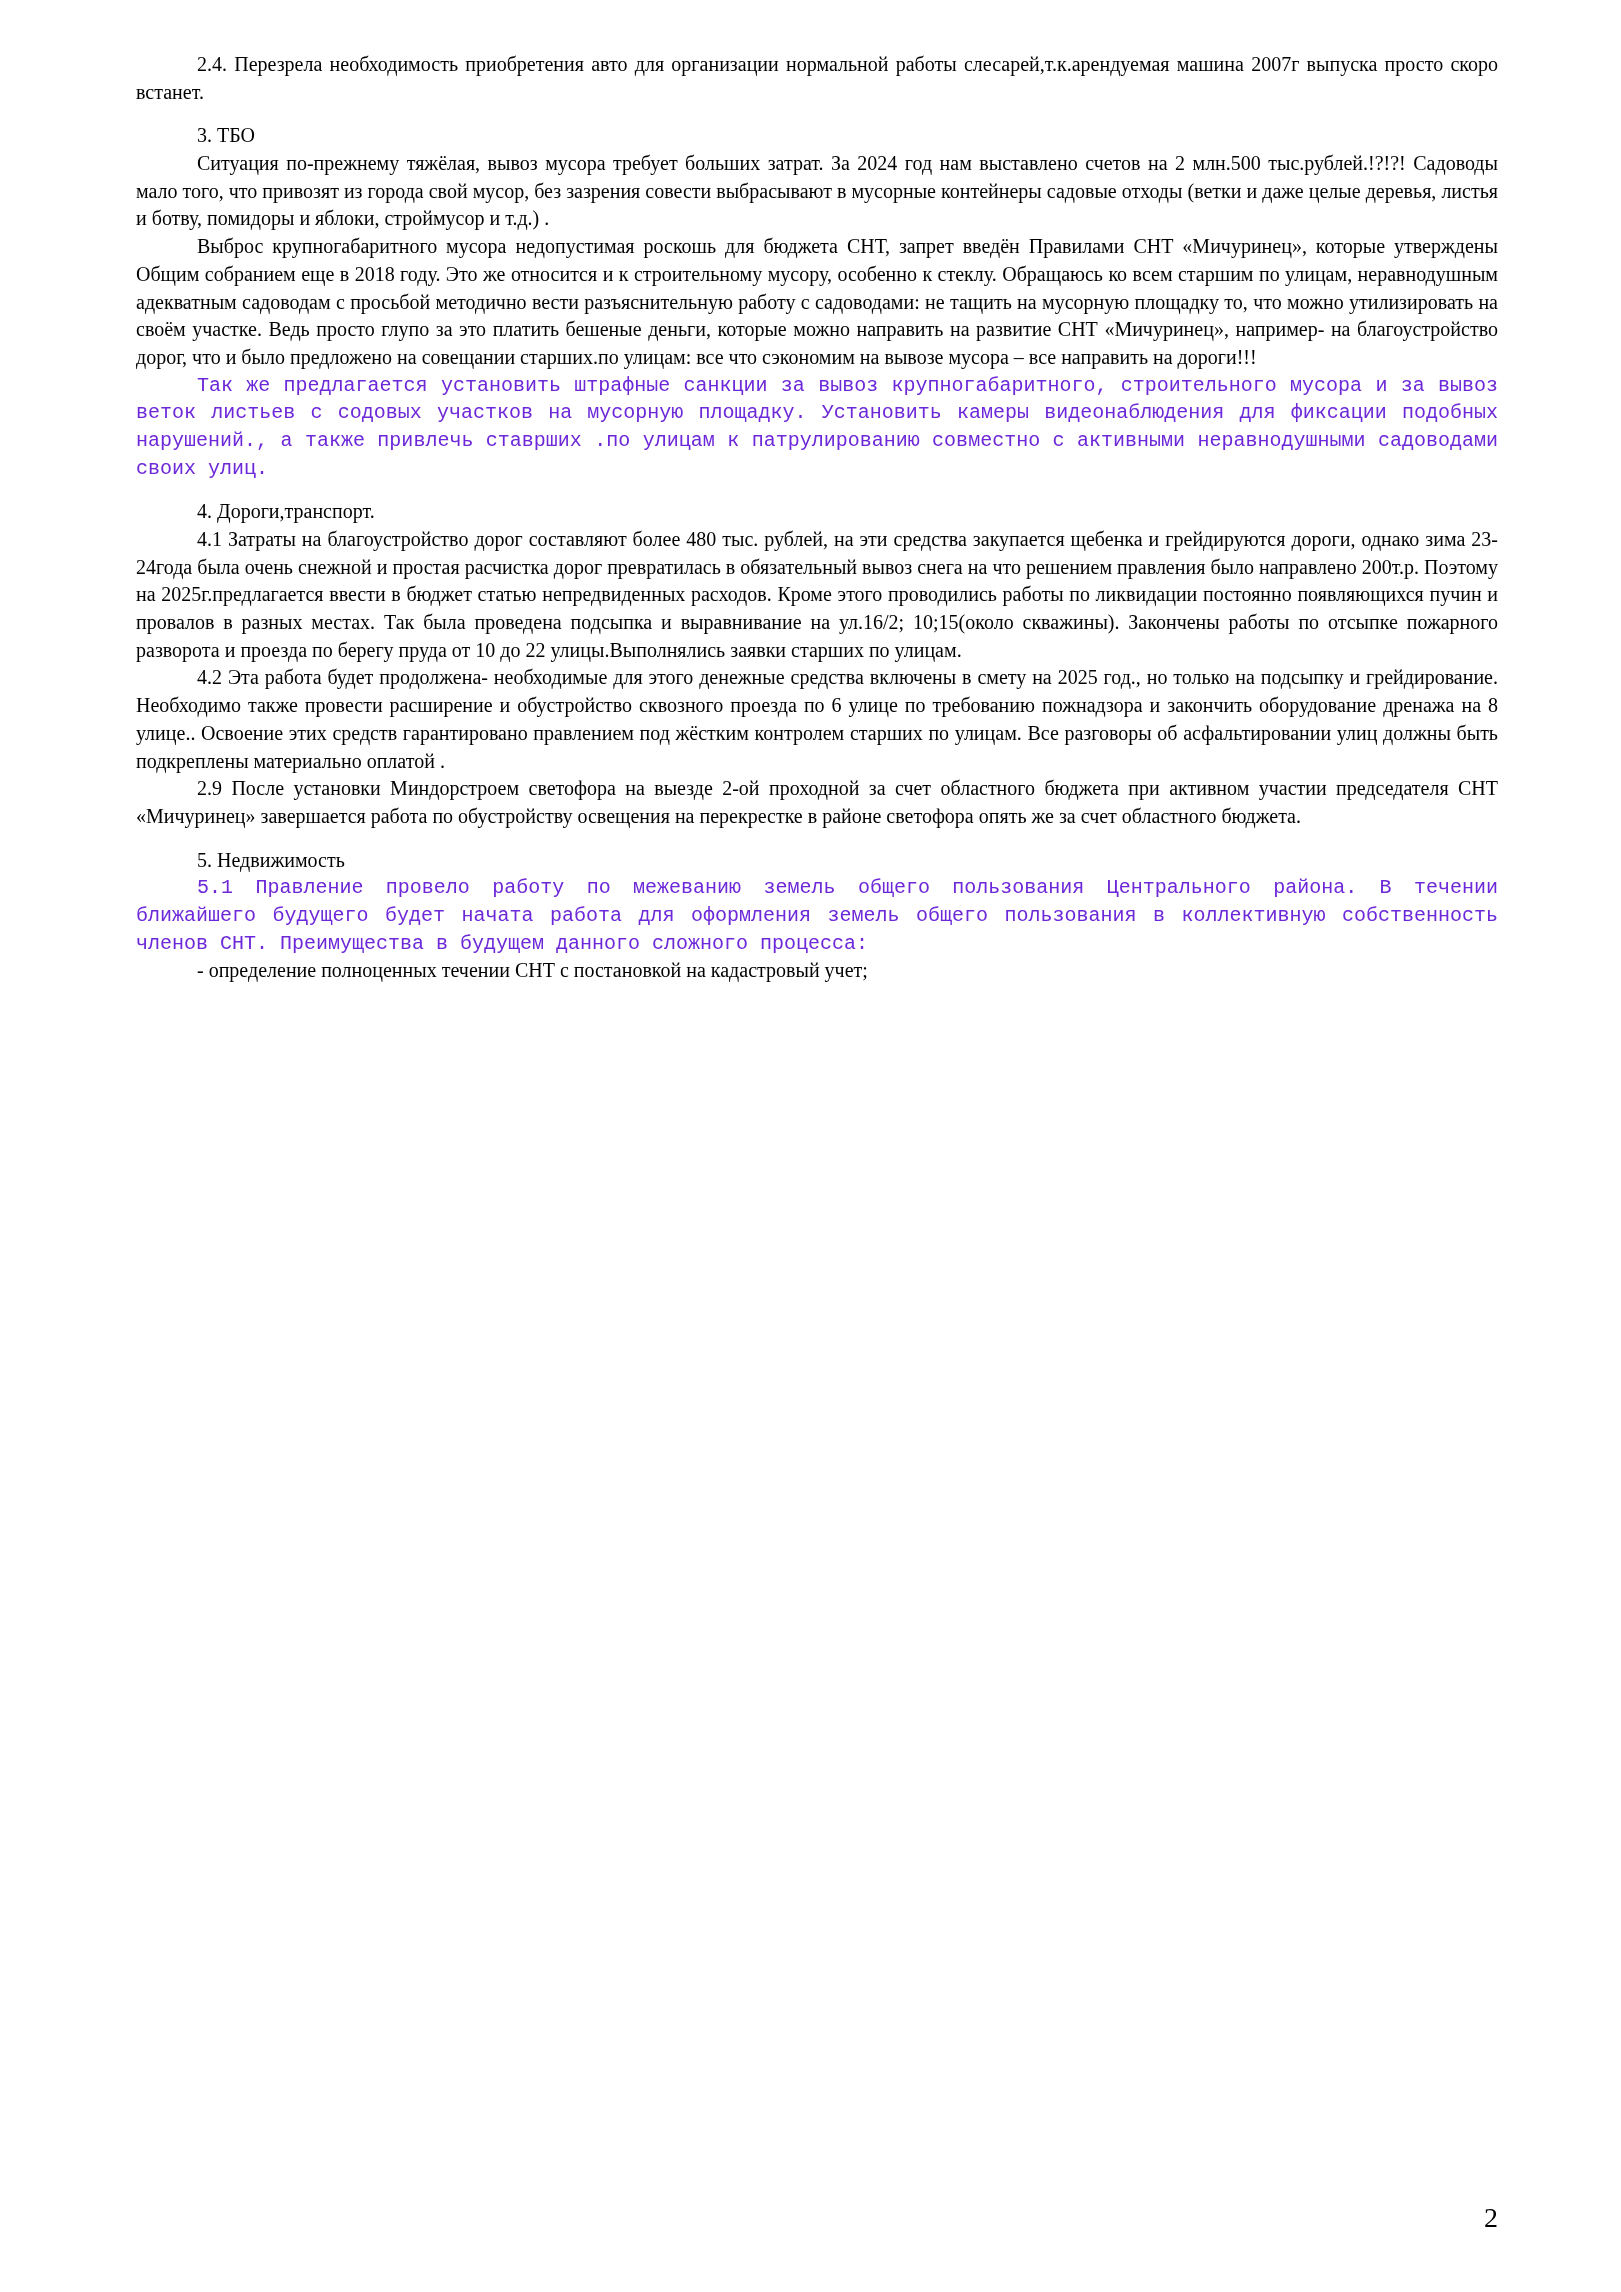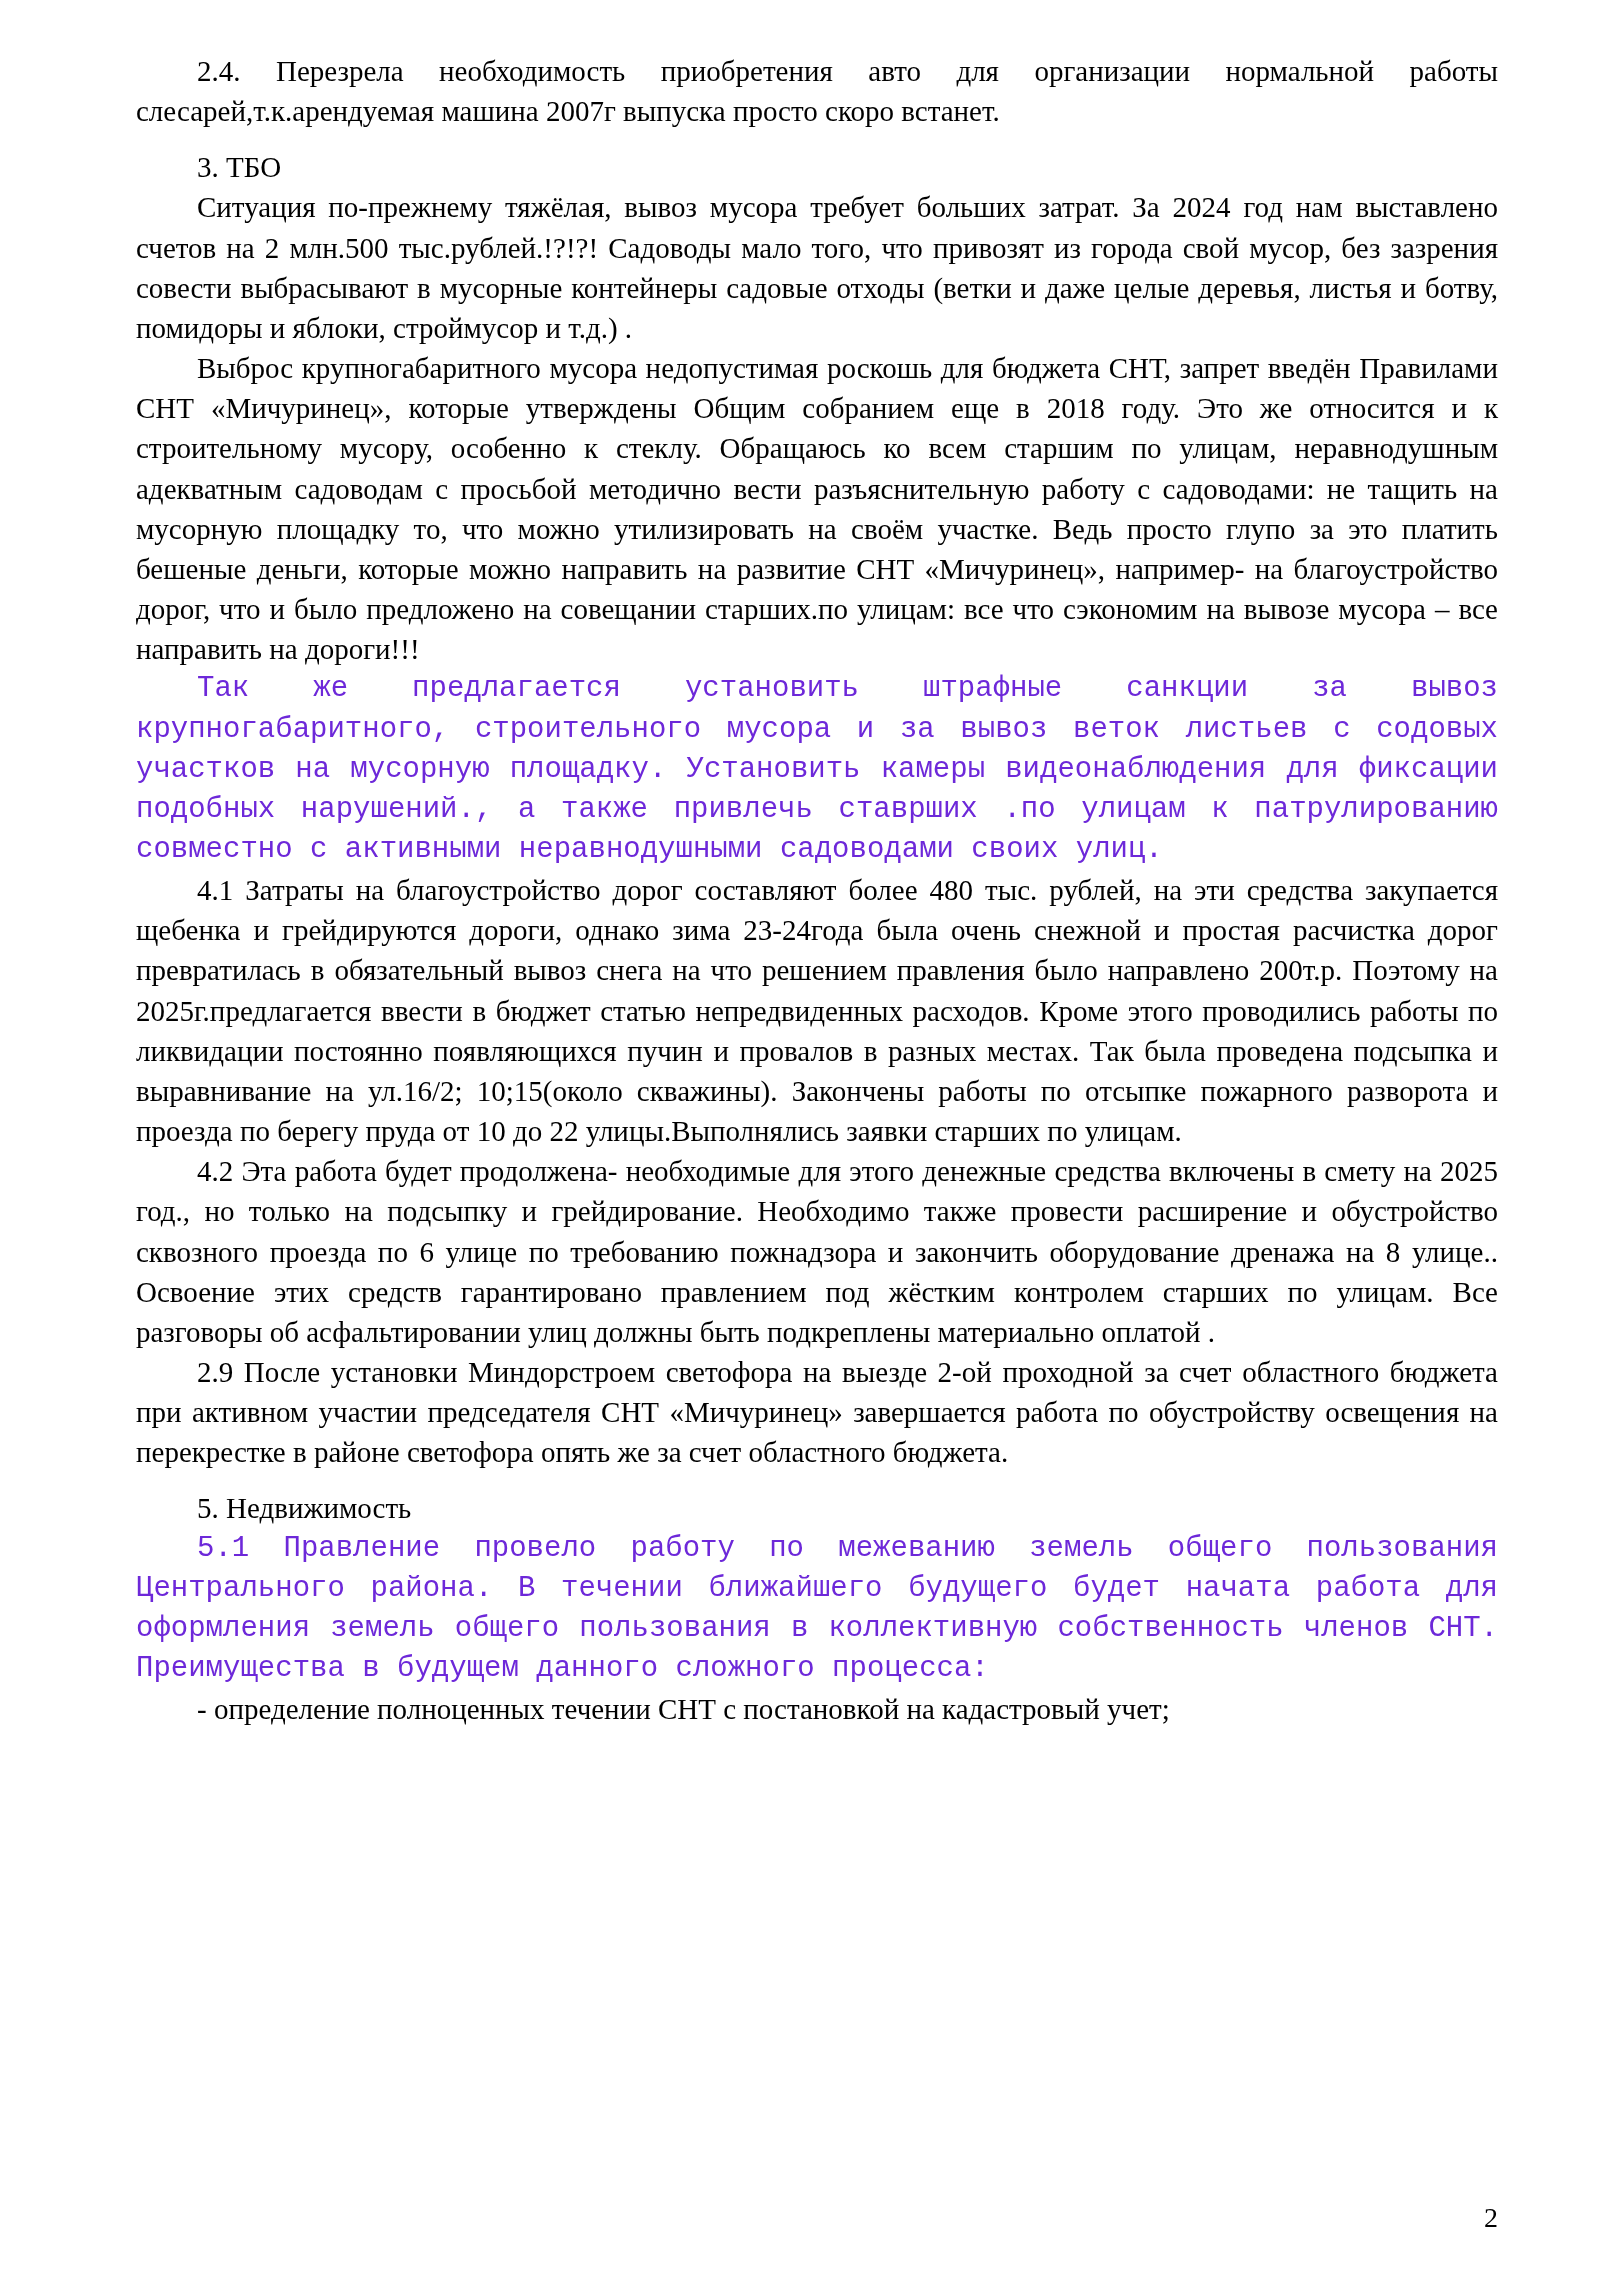--- a/index.html
+++ b/index.html
@@ -16,21 +16,21 @@
     position: relative;
     width: 1621px;
     height: 2293px;
     margin: 0 auto;
     background: #ffffff;
     box-sizing: border-box;
     padding: 51px 123px 0 136px;
     overflow: hidden;
   }
   .doc-body {
-    font-size: 29px;
+    font-size: 20px;
     line-height: 1.385;
     text-align: justify;
     text-justify: inter-word;
     hyphens: none;
   }
   p.para {
     margin: 0;
     text-indent: 61px;
     text-align: justify;
   }
@@ -64,20 +64,21 @@
 
     <p class="para flush">3. ТБО</p>
 
     <p class="para">Ситуация по-прежнему тяжёлая, вывоз мусора требует больших затрат. За 2024 год нам выставлено счетов на 2 млн.500 тыс.рублей.!?!?!  Садоводы мало того, что привозят из города свой мусор, без зазрения совести выбрасывают в мусорные контейнеры садовые отходы (ветки и даже целые деревья, листья и ботву, помидоры и яблоки, строймусор и т.д.) .</p>
 
     <p class="para">Выброс крупногабаритного мусора недопустимая роскошь для бюджета СНТ, запрет введён  Правилами СНТ «Мичуринец», которые  утверждены Общим собранием  еще в 2018 году. Это же относится и к строительному мусору, особенно к стеклу. Обращаюсь ко всем старшим по улицам, неравнодушным адекватным садоводам с просьбой методично вести разъяснительную работу с садоводами: не тащить на мусорную площадку то, что можно утилизировать на своём участке. Ведь просто глупо за это платить бешеные деньги, которые можно направить на развитие  СНТ «Мичуринец», например- на благоустройство дорог, что и было предложено на совещании старших.по улицам:  все что сэкономим на вывозе мусора – все направить на дороги!!!</p>
 
 
     <p class="para red">Так же предлагается установить штрафные санкции за вывоз крупногабаритного, строительного мусора и за вывоз веток листьев с содовых участков на мусорную площадку. Установить камеры видеонаблюдения для фиксации подобных нарушений., а также привлечь ставрших .по улицам к патрулированию совместно с активными неравнодушными садоводами своих улиц.</p>
 
+    <p class="para flush">4. Дороги,транспорт.</p>
 
     <p class="para">4.1  Затраты на благоустройство дорог составляют   более 480 тыс. рублей, на эти средства закупается щебенка и грейдируются дороги, однако зима 23-24года была очень снежной и простая расчистка дорог превратилась в обязательный вывоз снега на что решением правления было направлено 200т.р. Поэтому на 2025г.предлагается ввести в бюджет статью непредвиденных расходов. Кроме этого проводились работы по ликвидации постоянно появляющихся пучин и провалов   в разных местах. Так была проведена подсыпка и выравнивание на ул.16/2;  10;15(около скважины). Закончены работы по отсыпке пожарного разворота и проезда по берегу пруда от 10 до 22 улицы.Выполнялись заявки старших по улицам.</p>
 
     <p class="para">4.2  Эта работа будет продолжена- необходимые для этого денежные средства включены в смету на 2025 год., но только на подсыпку   и   грейдирование. Необходимо также провести расширение и обустройство   сквозного проезда по 6 улице по требованию   пожнадзора и закончить оборудование дренажа на 8 улице.. Освоение этих средств гарантировано правлением под жёстким контролем старших по улицам. Все разговоры об асфальтировании улиц должны быть подкреплены материально оплатой .</p>
 
     <p class="para"> 2.9  После установки Миндорстроем светофора на выезде 2-ой проходной за счет областного бюджета при активном участии председателя СНТ «Мичуринец» завершается работа по обустройству освещения на перекрестке в районе светофора опять же за счет областного бюджета.</p>
 
     <p class="para flush">5. Недвижимость</p>
 
     <p class="para red">5.1 Правление провело работу по межеванию земель общего пользования Центрального района. В течении ближайшего будущего будет начата работа для оформления земель общего пользования в коллективную собственность членов СНТ. Преимущества в будущем данного сложного процесса:</p>

